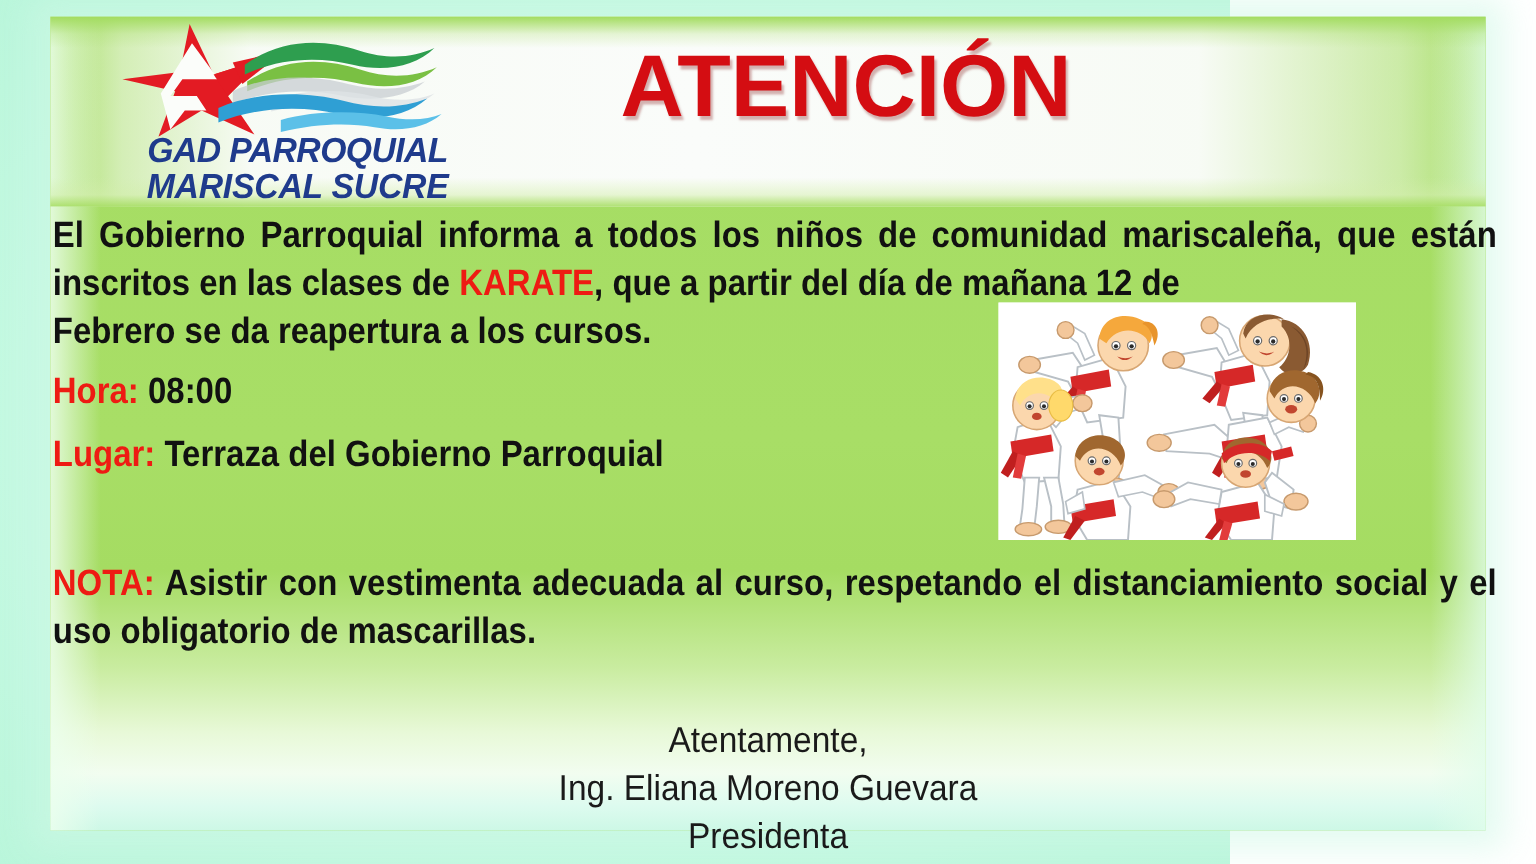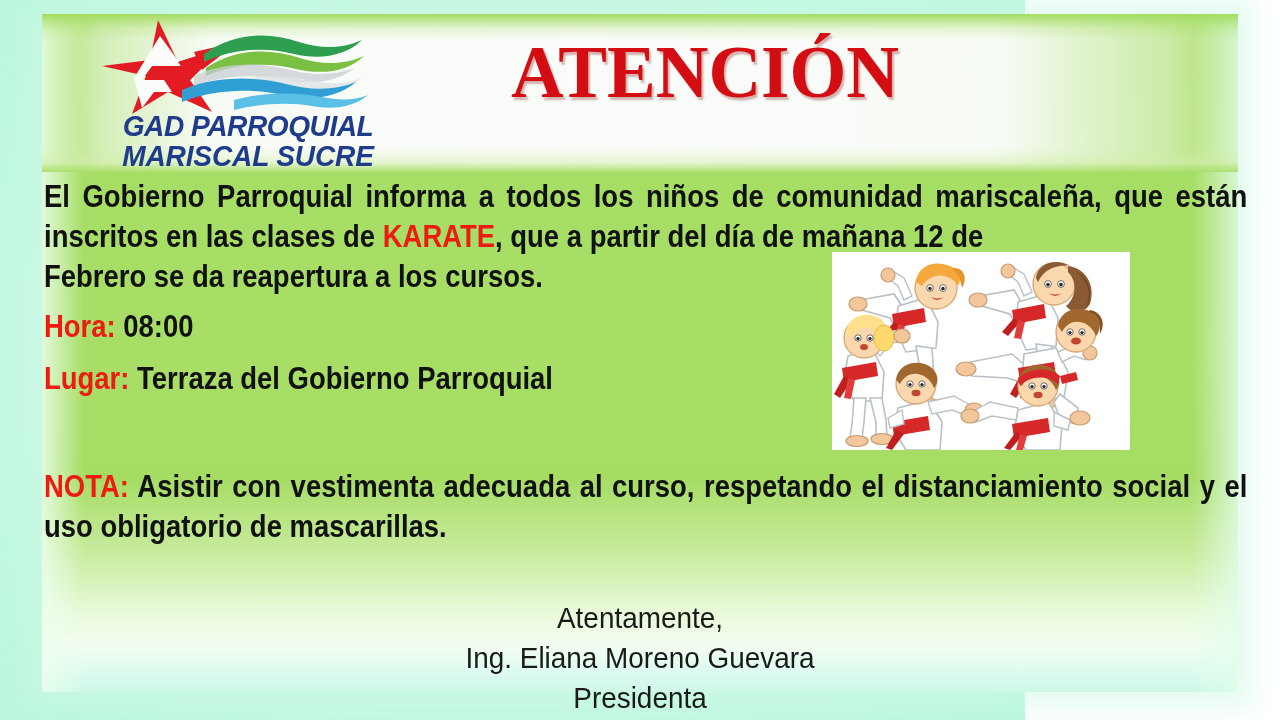--- a/index.html
+++ b/index.html
@@ -97,21 +97,21 @@
   }
   #logo-text .l2 { font-size: 29px; letter-spacing: -0.2px; }
 
   
   #title {
     position: absolute;
     left: 470px; top: 36px;
     width: 470px;
     text-align: center;
     color: #d40d12;
-    font-family: Liberation Serif, serif;
+    font-family: Liberation Sans, sans-serif;
     font-weight: bold;
     font-size: 73px;
     line-height: 1;
     letter-spacing: 0px;
     text-shadow: 2px 3px 2px rgba(120,0,0,0.30);
     transform: scaleX(1.0);
   }
 
   
   .body-text {

